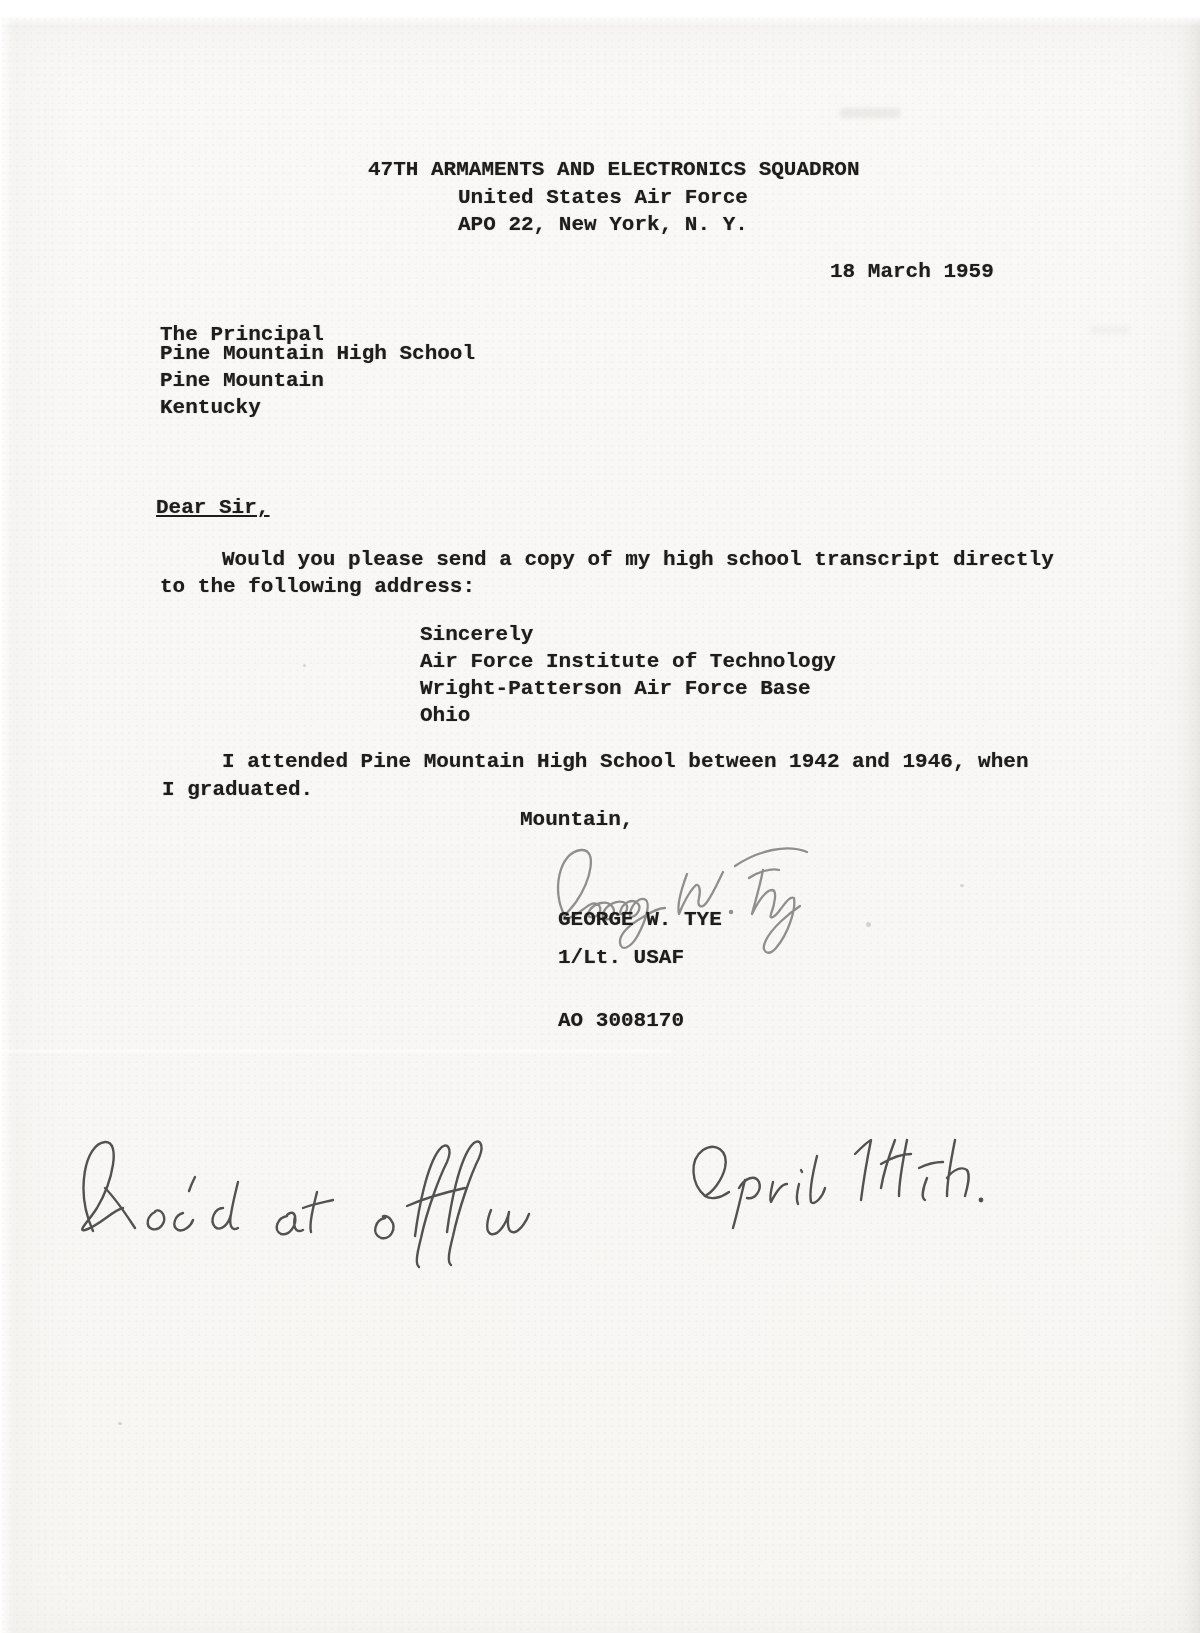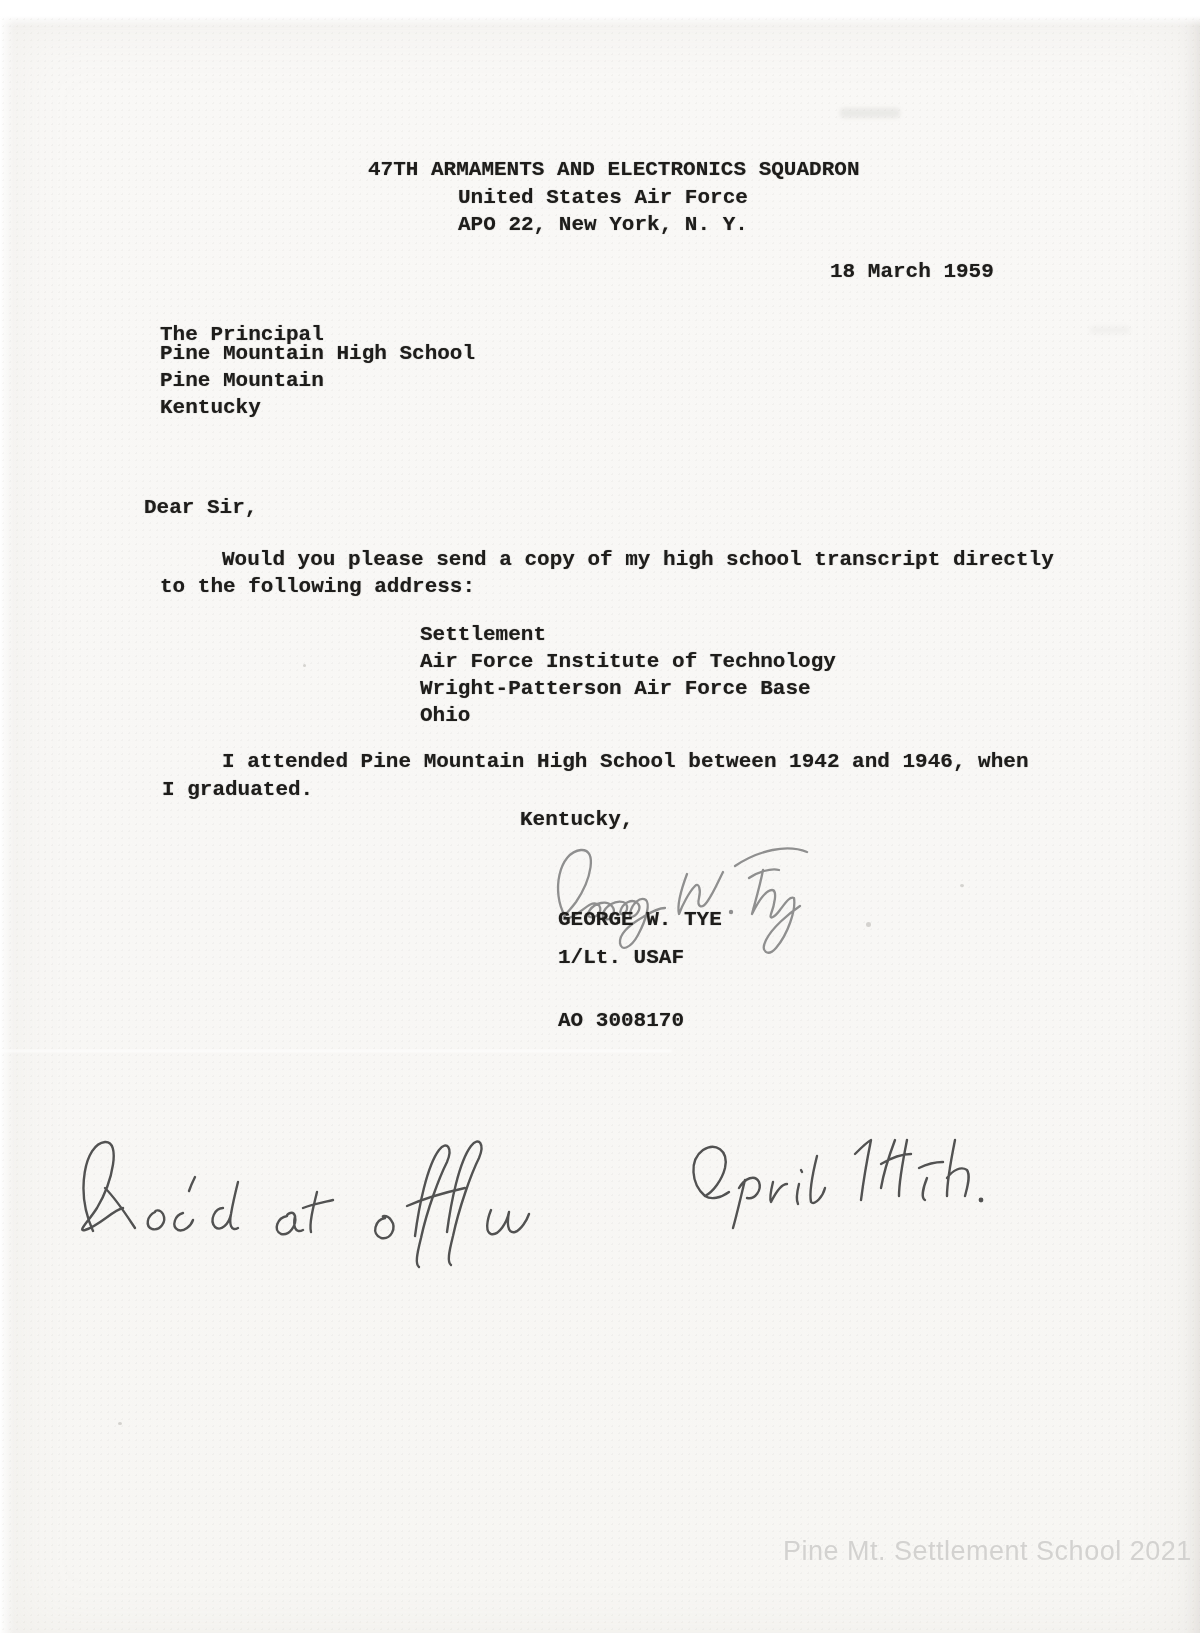--- a/index.html
+++ b/index.html
@@ -78,34 +78,34 @@
   <div class="tw" style="left:458px;top:170px;">United States Air Force</div>
   <div class="tw" style="left:458px;top:197px;">APO 22, New York, N. Y.</div>
 
   <div class="tw" style="left:830px;top:244px;">18 March 1959</div>
 
   <div class="tw" style="left:160px;top:307px;">The Principal</div>
   <div class="tw" style="left:160px;top:326px;">Pine Mountain High School</div>
   <div class="tw" style="left:160px;top:353px;">Pine Mountain</div>
   <div class="tw" style="left:160px;top:380px;">Kentucky</div>
 
-  <div class="tw" style="left:144px;top:480px;">Dear Sir,</div>
+  <div class="tw" style="left:156px;top:480px;text-decoration:underline;">Dear Sir,</div>
 
   <div class="tw" style="left:222px;top:532px;">Would you please send a copy of my high school transcript directly</div>
   <div class="tw" style="left:160px;top:559px;">to the following address:</div>
 
-  <div class="tw" style="left:420px;top:607px;">Settlement</div>
+  <div class="tw" style="left:420px;top:607px;">Sincerely</div>
   <div class="tw" style="left:420px;top:661px;">Wright-Patterson Air Force Base</div>
   <div class="tw" style="left:420px;top:634px;">Air Force Institute of Technology</div>
   <div class="tw" style="left:420px;top:688px;">Ohio</div>
 
   <div class="tw" style="left:222px;top:734px;">I attended Pine Mountain High School between 1942 and 1946, when</div>
   <div class="tw" style="left:162px;top:762px;">I graduated.</div>
 
-  <div class="tw" style="left:520px;top:792px;">Kentucky,</div>
+  <div class="tw" style="left:520px;top:792px;">Mountain,</div>
 
   <div class="script" style="left:535px;top:800px;">
     <svg width="290" height="165" viewBox="0 0 290 165" fill="none" stroke="#8a8a8a" stroke-width="2.3" stroke-linecap="round" stroke-linejoin="round" opacity="0.95">
       <title>George W. Tye</title>
       <path d="M30,100 C16,76 24,36 46,34 C63,33 56,64 41,86 C33,97 24,104 31,103 C45,100 54,84 62,88 C70,92 62,103 55,101 C50,99 56,89 66,87 C76,85 81,93 78,99 C75,105 66,105 68,98 C70,90 80,84 88,86 C94,88 93,96 88,98 C83,100 85,90 93,86 C100,83 106,88 104,94 C101,101 93,104 95,97 C97,88 105,80 111,84 C115,88 112,102 103,119 C96,132 86,136 85,127 C84,118 96,108 108,101 C116,96 124,92 130,92"></path>
       <path d="M152,58 C146,74 142,90 144,98 C147,90 154,76 160,70 C164,66 166,74 164,82 C162,90 166,94 172,86 C178,78 184,64 188,56"></path>
       <circle cx="196" cy="96" r="2.2" fill="#8a8a8a" stroke="none"></circle>
       <path d="M200,50 C224,34 252,28 272,36"></path>
       <path d="M214,62 C222,56 236,52 244,54"></path>
       <path d="M228,54 C225,70 219,90 217,98 C223,86 231,74 237,74 C243,74 239,90 236,98 C234,104 239,102 245,94 C251,86 255,80 259,82 C261,94 253,118 241,132 C233,141 225,136 231,124 C237,112 253,98 265,90"></path>
@@ -138,15 +138,14 @@
       <path d="M744,88 C742,96 741,104 743,108 M746,74 L747,76"></path>
       <path d="M762,60 C758,76 754,96 756,106 C760,110 768,100 770,92"></path>
       <path d="M800,58 C806,52 812,46 816,44 C812,64 808,88 806,104"></path>
       <path d="M840,44 C834,60 828,80 826,92 M826,68 C836,62 848,58 856,58 M852,44 C848,64 844,88 844,100"></path>
       <path d="M872,82 C868,92 866,102 870,104 M864,72 C872,68 882,66 888,66"></path>
       <path d="M900,44 C896,64 892,86 892,100 M892,82 C898,74 906,70 912,74 C916,80 912,92 910,100"></path>
       <circle cx="926" cy="104" r="2.4" fill="#3c3c3c" stroke="none"></circle>
     </svg>
   </div>
 
-  <div class="watermark">Pine Mt. Settlement School 2021</div>
 
 </div>
 
 </body></html>

